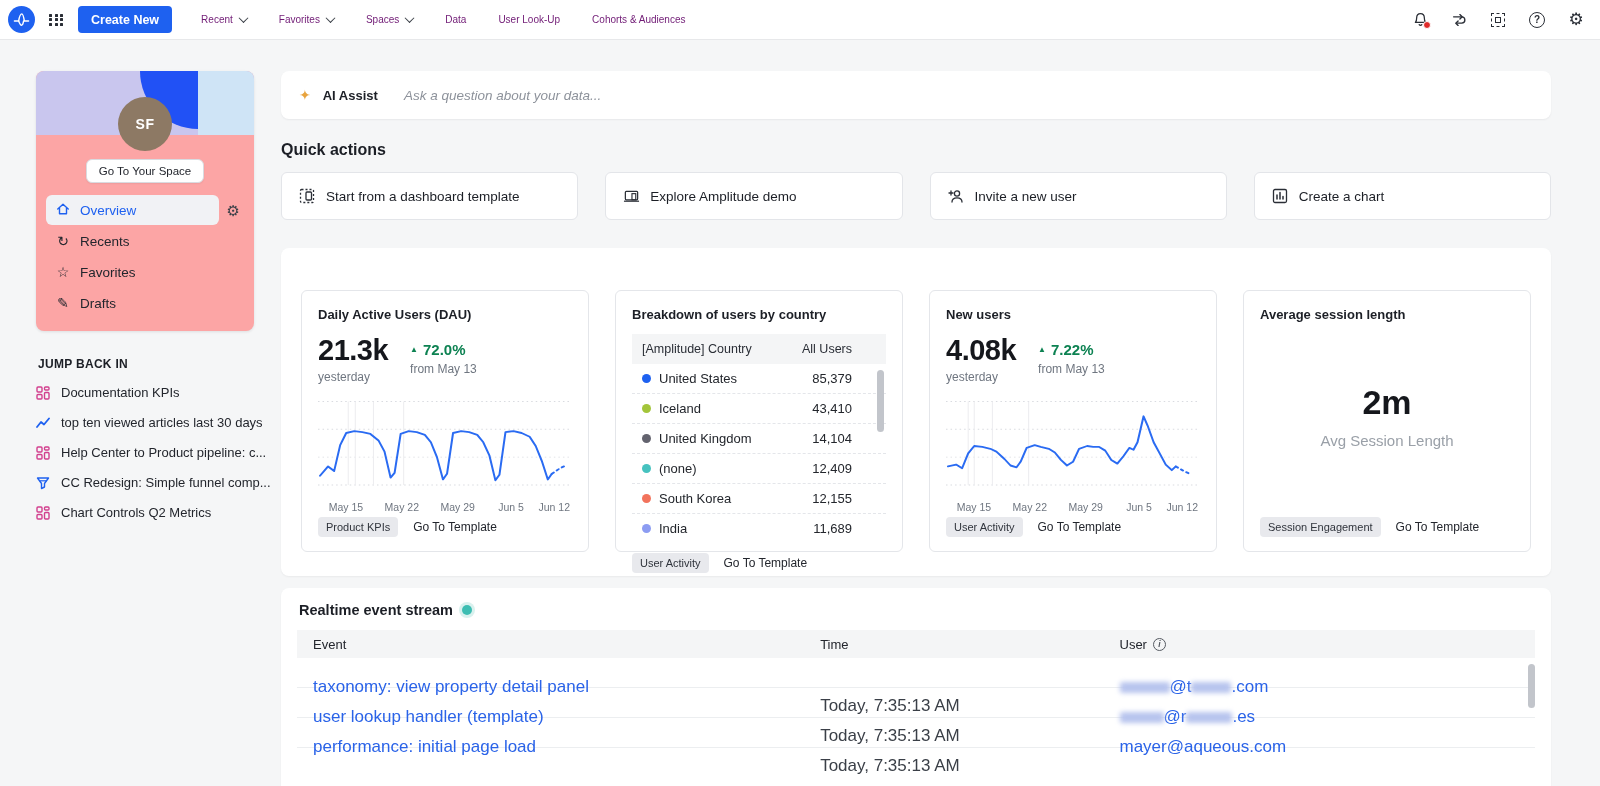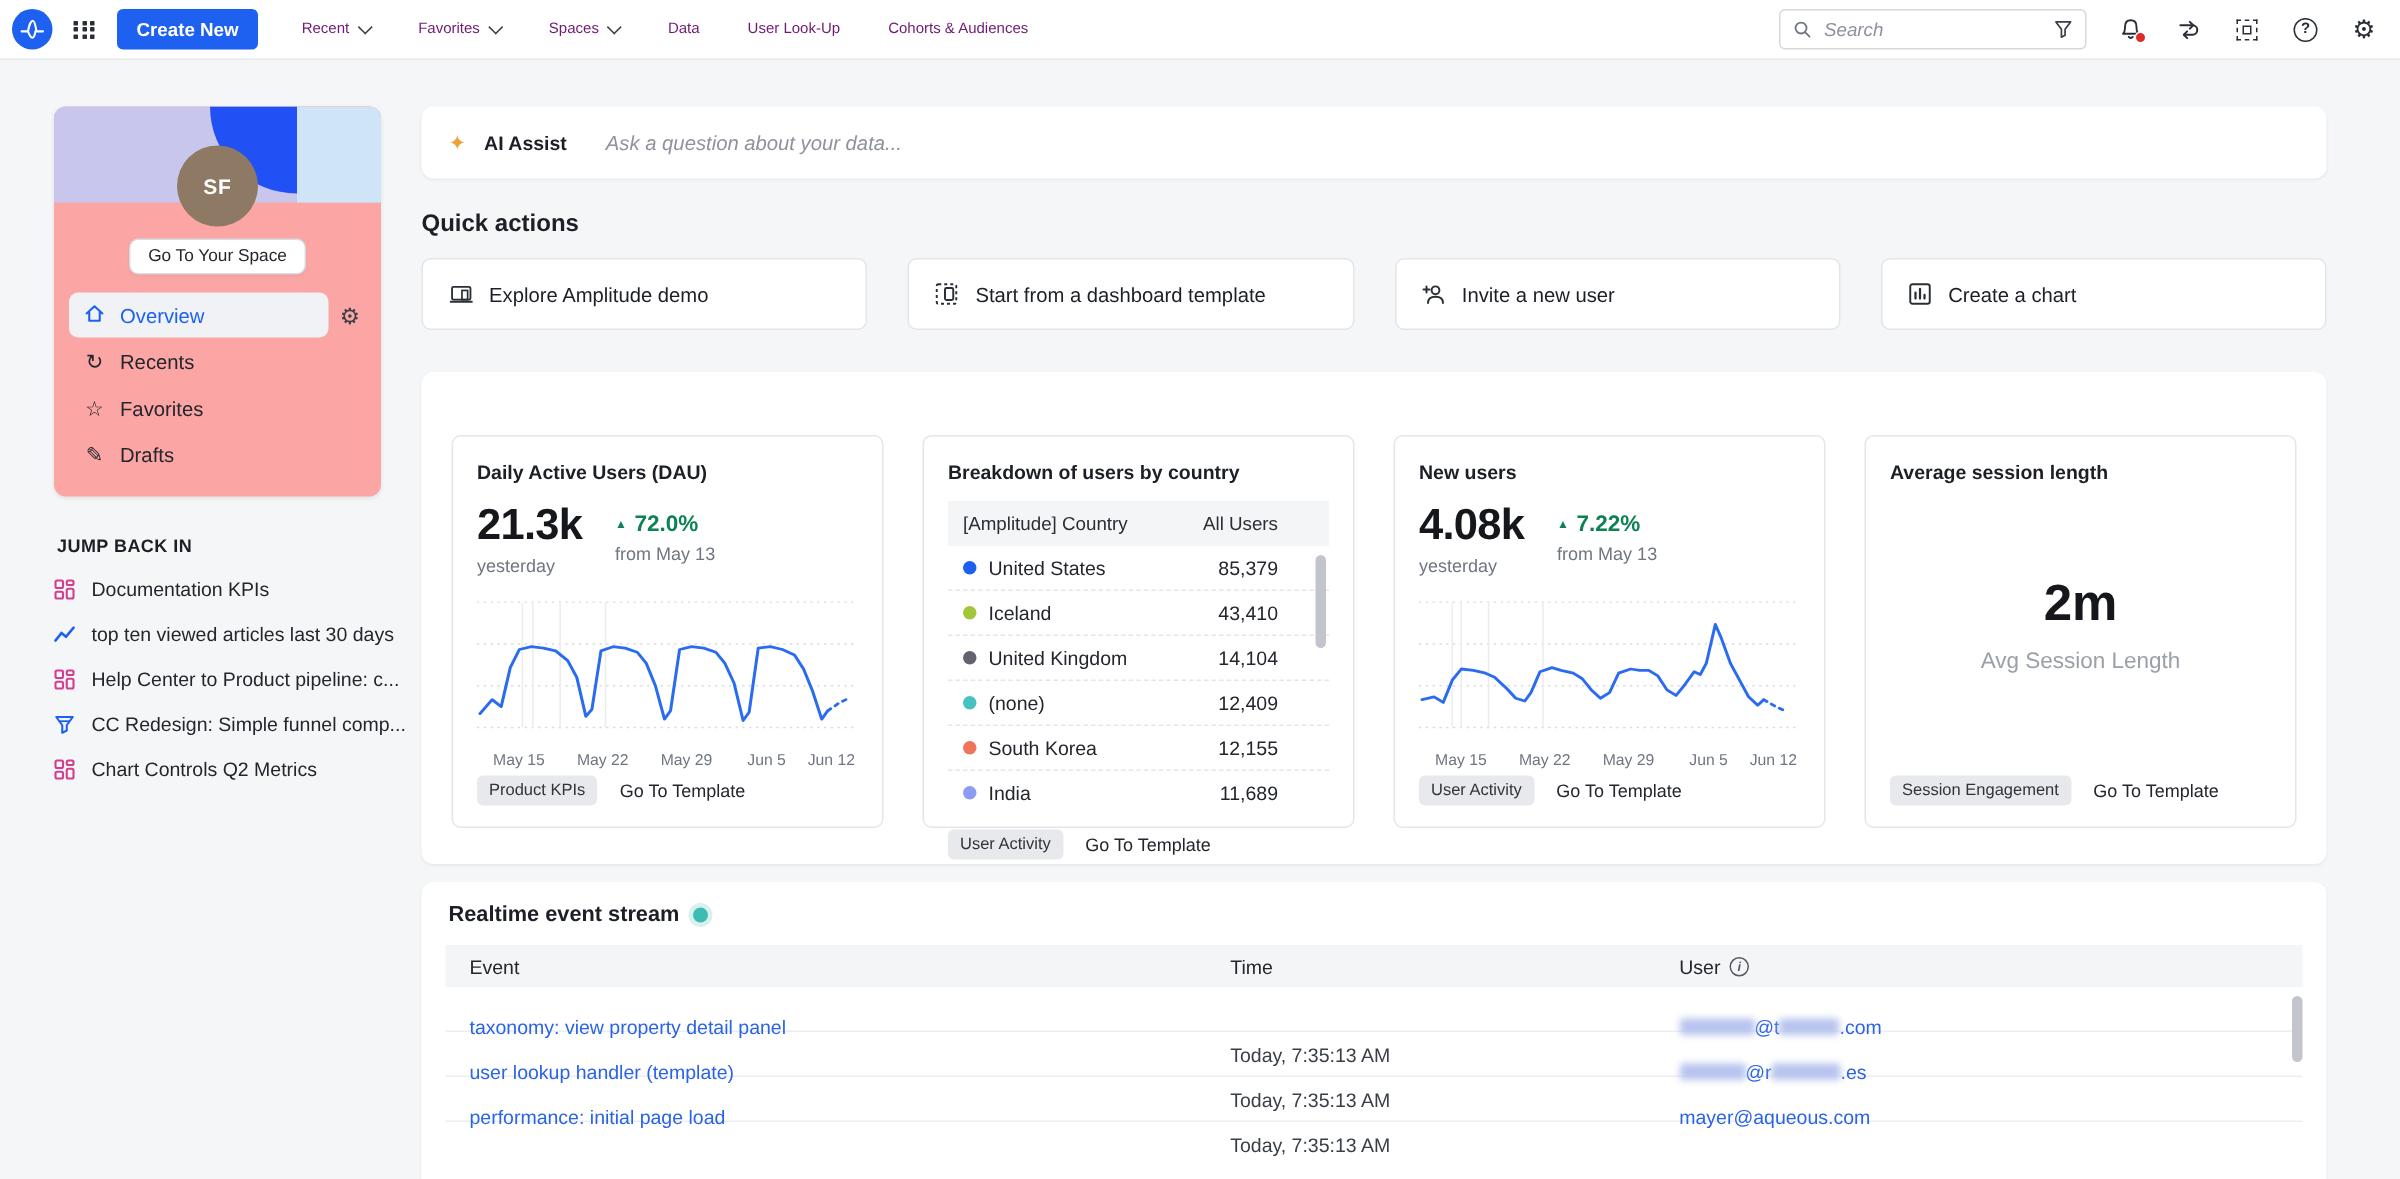--- a/index.html
+++ b/index.html
@@ -112,21 +112,21 @@
   .session-cap { font-size:15px; color:#9aa0a8; margin-top:10px; }
 
   
   .rt-card { background:#fff; border-radius:8px; box-shadow:0 1px 2px rgba(20,22,26,.05); margin-top:12px; padding:12px 16px 16px; height:400px; }
   .rt-head { display:flex; align-items:center; gap:9px; padding:2px 0 0 2px; }
   .rt-title { font-size:14.5px; font-weight:700; color:#1c1f26; }
   .live-dot { width:10px; height:10px; border-radius:50%; background:#3dbdb2; box-shadow:0 0 0 3px #d9f1ee; }
   .rt-table { margin-top:12px; position:relative; }
   .rt-hrow, .rt-row { display:grid; grid-template-columns:41.5% 24.5% 34%; align-items:center; padding-left:16px; }
   .rt-hrow { background:#f4f5f6; height:28px; font-size:13px; font-weight:500; color:#23262d; }
-  .rt-row { height:30px; border-bottom:1px solid #eceef0; font-size:13px; cursor:pointer; background:#fff; }
+  .rt-row { height:30px; border-bottom:1px solid #eceef0; font-size:17px; cursor:pointer; background:#fff; }
   .rt-row .ev, .rt-user { color:#2a63e8; }
   .rt-row .tm { color:#3a3f47;margin-top:38px; }
   .user-head { display:flex; align-items:center; gap:6px; }
   .info-circle { width:13px; height:13px; border:1.2px solid #555a62; border-radius:50%; font-size:8.5px; font-style:italic;
     display:flex; align-items:center; justify-content:center; color:#555a62; font-weight:700; }
   .redact { display:inline-block; height:11px; border-radius:2px; background:#b7c4ee; filter:blur(2.5px); vertical-align:-1px; }
   .rt-scroll { position:absolute; right:0; top:34px; width:7px; height:44px; border-radius:4px; background:#c2c5cb; cursor:pointer; }
 </style>
 </head>
 <body>
@@ -167,30 +167,20 @@
         <span>Data</span>
       </div>
     <div class="nav-item">
         <span>User Look-Up</span>
       </div>
     <div class="nav-item">
         <span>Cohorts &amp; Audiences</span>
       </div>
   </div>
   <div class="nav-right">
-    <div class="searchbox">
-      <svg width="13" height="13" viewBox="0 0 16 16">
-          <circle cx="7" cy="7" r="4.5" stroke="#6f7680" stroke-width="1.5" fill="none"></circle>
-          <path d="M10.5 10.5 L14 14" stroke="#6f7680" stroke-width="1.5" stroke-linecap="round"></path>
-        </svg>
-      <input placeholder="Search" style="">
-      <svg width="13" height="13" viewBox="0 0 16 16">
-          <path d="M2 2 H14 L9.5 8 V13 L6.5 14.5 V8 Z" stroke="#3a3f47" stroke-width="1.4" fill="none" stroke-linejoin="round"></path>
-        </svg>
-    </div>
     <div class="navicon">
       <svg width="17" height="17" viewBox="0 0 20 20">
           <path d="M10 3 C7 3 5.5 5.2 5.5 8 C5.5 12 4 13.5 4 13.5 H16 C16 13.5 14.5 12 14.5 8 C14.5 5.2 13 3 10 3 Z" stroke="#2a2e36" stroke-width="1.5" fill="none" stroke-linejoin="round"></path>
           <path d="M8.5 16 a1.8 1.8 0 0 0 3 0" stroke="#2a2e36" stroke-width="1.5" fill="none" stroke-linecap="round"></path>
         </svg>
       <span class="dot"></span>
     </div>
     <div class="navicon">
       <svg width="18" height="18" viewBox="0 0 20 20">
           <path d="M4 6.5 H13 a3.5 3.5 0 0 1 0 7 H7" stroke="#2a2e36" stroke-width="1.5" fill="none" stroke-linecap="round"></path>
@@ -306,36 +296,36 @@
     <div class="ai-bar">
       <span class="sparkle">✦</span>
       <span class="ai-label">AI Assist</span>
       <span class="ai-placeholder">Ask a question about your data...</span>
     </div>
 
     <div class="qa-title">Quick actions</div>
     <div class="qa-row">
       <div class="qa-card">
         <span class="qa-ic">
+            <svg width="16" height="16" viewBox="0 0 16 16">
+              <rect x="1.5" y="1.5" width="13" height="13" rx="1" stroke="#2a2e36" stroke-width="1.3" fill="none" stroke-dasharray="2 2"></rect>
+              <rect x="7" y="4" width="5.5" height="8" rx="1" stroke="#2a2e36" stroke-width="1.3" fill="none"></rect>
+            </svg>
+          </span>
+        <span>Start from a dashboard template</span>
+      </div>
+      <div class="qa-card">
+        <span class="qa-ic">
             <svg width="17" height="16" viewBox="0 0 18 16">
               <rect x="2.5" y="3" width="13" height="9" rx="1" stroke="#2a2e36" stroke-width="1.3" fill="none"></rect>
               <path d="M1 13.5 H17" stroke="#2a2e36" stroke-width="1.3"></path>
               <rect x="9.5" y="5.5" width="4" height="6.5" stroke="#2a2e36" stroke-width="1.2" fill="none"></rect>
             </svg>
           </span>
         <span>Explore Amplitude demo</span>
-      </div>
-      <div class="qa-card">
-        <span class="qa-ic">
-            <svg width="16" height="16" viewBox="0 0 16 16">
-              <rect x="1.5" y="1.5" width="13" height="13" rx="1" stroke="#2a2e36" stroke-width="1.3" fill="none" stroke-dasharray="2 2"></rect>
-              <rect x="7" y="4" width="5.5" height="8" rx="1" stroke="#2a2e36" stroke-width="1.3" fill="none"></rect>
-            </svg>
-          </span>
-        <span>Start from a dashboard template</span>
       </div>
       <div class="qa-card">
         <span class="qa-ic">
             <svg width="16" height="16" viewBox="0 0 16 16">
               <circle cx="9" cy="5.5" r="2.6" stroke="#2a2e36" stroke-width="1.3" fill="none"></circle>
               <path d="M4 14 C4 11 6 9.8 9 9.8 C12 9.8 14 11 14 14" stroke="#2a2e36" stroke-width="1.3" fill="none" stroke-linecap="round"></path>
               <path d="M3 3 V7 M1 5 H5" stroke="#2a2e36" stroke-width="1.3" stroke-linecap="round"></path>
             </svg>
           </span>
         <span>Invite a new user</span>

